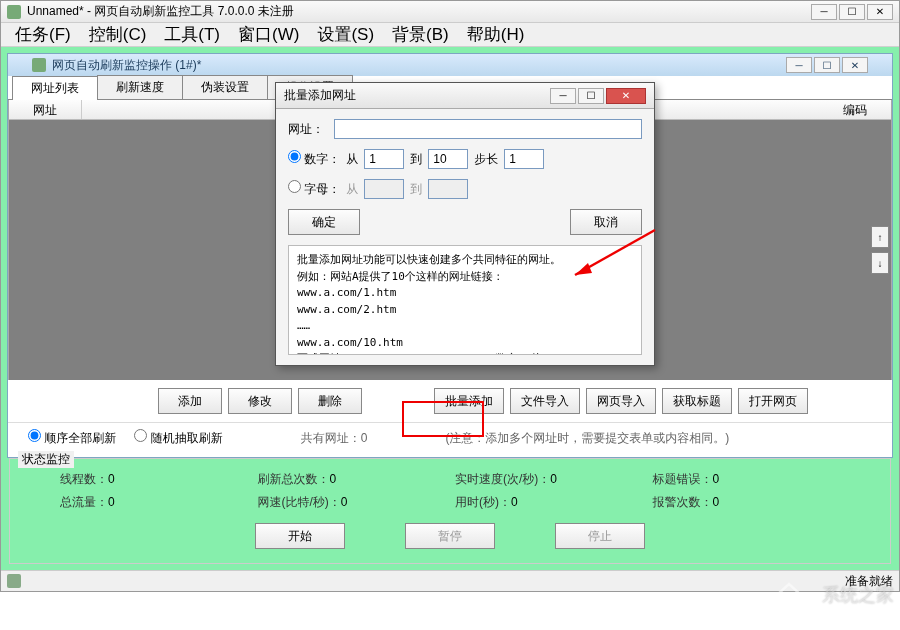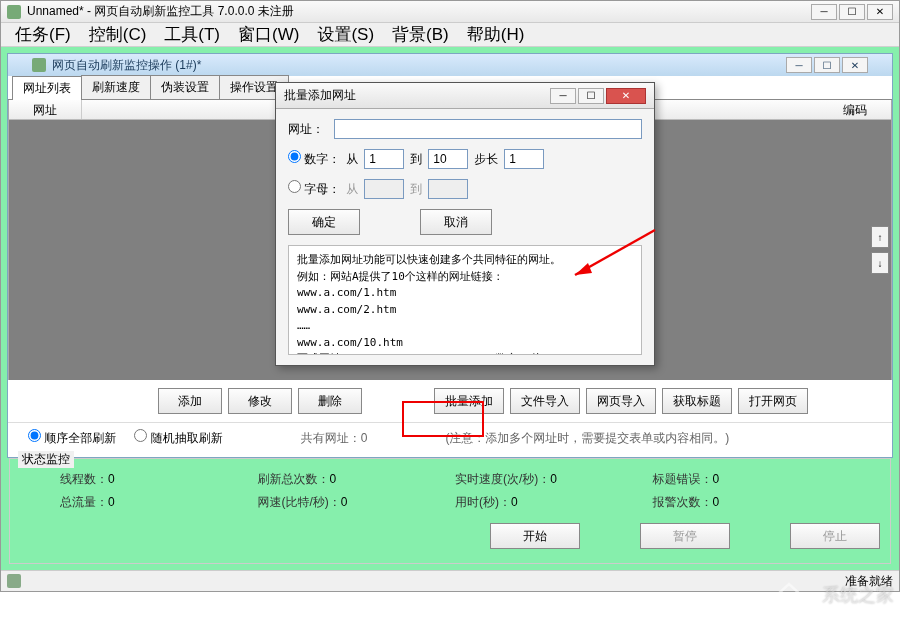--- a/index.html
+++ b/index.html
@@ -17,21 +17,21 @@
 
 .inner-area { flex: 1; padding: 6px; display:flex; flex-direction:column; }
 
 
 .mdi-window { border: 1px solid #7da6c2; background: #fff; flex:1; display:flex; flex-direction:column; }
 .mdi-title { height: 22px; background: linear-gradient(#d9eafc,#bcd8ef); display:flex; align-items:center; padding:0 24px; font-size:12px; color:#1a3a5a; }
 .mdi-title .icon { width:14px; height:14px; background:#7a7; border-radius:2px; margin-right:6px; }
 .mdi-title .win-controls { margin-left:auto; display:flex; gap:2px; }
 
 .tabbar { height: 24px; background:#fff; border-bottom:1px solid #888; display:flex; align-items:flex-end; font-size:12px; padding-left:4px; }
-.tab { padding:3px 10px; border:1px solid #888; border-bottom:none; margin-right:-1px; background:#f0f0f0; cursor:pointer; }
+.tab { padding:3px 18px; border:1px solid #888; border-bottom:none; margin-right:-1px; background:#f0f0f0; cursor:pointer; }
 .tab.active { background:#fff; position:relative; top:1px; }
 
 .list-area { height: 280px; background:#fff; border:1px solid #aaa; border-top:none; position:relative; }
 .list-header { height:20px; background:linear-gradient(#fdfdfd,#ececec); border-bottom:1px solid #bbb; display:flex; font-size:12px; }
 .list-header .col { padding:2px 24px; border-right:1px solid #ccc; }
 .list-header .col:last-child { margin-left:auto; border-right:none; padding:2px 24px 2px 24px; }
 .list-body { background:#808080; height:260px; position:relative; }
 .side-arrows { position:absolute; right:2px; top:50%; transform:translateY(-50%); display:flex; flex-direction:column; gap:4px; }
 .arrow-btn { width:18px; height:22px; border:1px solid #888; background:#f4f4f4; font-size:10px; display:flex; align-items:center; justify-content:center; cursor:pointer; }
 
@@ -39,38 +39,38 @@
 .btn { min-width:64px; height:26px; border:1px solid #888; background:linear-gradient(#fdfdfd,#e8e8e8); font-size:12px; padding:0 10px; cursor:pointer; }
 
 .options-row { display:flex; align-items:center; padding:6px 20px 10px; font-size:12px; gap:18px; border-top:1px solid #ddd; }
 .options-row .muted { color:#666; }
 
 .status-group { border:1px solid #ccc; margin:0 2px; padding:8px 10px 10px; font-size:12px; position:relative; }
 .status-group .legend { position:absolute; top:-8px; left:8px; background:#f0f0f0; padding:0 4px; }
 .status-grid { display:grid; grid-template-columns: repeat(4, 1fr); gap:6px 10px; font-size:12px; padding:4px 40px; }
 .status-grid .lbl { color:#333; }
 
-.action-row { display:flex; gap:60px; justify-content:flex-end; padding:8px 0 4px; }
+.action-row { display:flex; gap:60px; justify-content:center; padding:8px 0 4px; }
 
 .footer { height:22px; border-top:1px solid #ccc; background:#f0f0f0; display:flex; align-items:center; font-size:12px; padding:0 6px; }
 .footer .edit-icon { width:14px; height:14px; background:#8a8; border-radius:2px; }
 .footer .ready { margin-left:auto; }
 
 
 .modal { position:absolute; left:275px; top:82px; width:380px; background:#f4f4f4; border:1px solid #555; box-shadow:3px 3px 8px rgba(0,0,0,0.3); z-index:10; }
 .modal-title { height:26px; background:linear-gradient(#fafafa,#e4e4e4); display:flex; align-items:center; padding:0 8px; font-size:12px; border-bottom:1px solid #aaa; }
 .modal-title .win-controls { margin-left:auto; display:flex; gap:2px; }
 .modal-title .win-btn.close { background:#d9534f; color:#fff; border-color:#a33; width:40px; }
 .modal-body { padding:10px 12px; font-size:12px; }
 .form-row { display:flex; align-items:center; margin-bottom:10px; gap:6px; }
 .form-row label { min-width:40px; }
 .form-row input[type=text], .form-row input[type=number] { border:1px solid #7a9ac0; height:20px; padding:0 4px; font-size:12px; }
 .wide-input { flex:1; }
 .spin { width:40px; }
-.modal-btns { display:flex; gap:60px; justify-content:flex-start; margin:8px 0 10px; }
+.modal-btns { display:flex; gap:60px; justify-content:space-between; margin:8px 0 10px; }
 .modal-btns .btn { min-width:72px; }
 .help-box { border:1px solid #bbb; background:#fff; padding:6px 8px; font-size:11px; font-family: SimSun, monospace; line-height:1.5; height:110px; overflow:auto; }
 
 
 .red-highlight { position:absolute; border:2px solid #e00; width:82px; height:36px; left:402px; top:401px; z-index:5; pointer-events:none; }
 
 .red-arrow { position:absolute; left:560px; top:225px; width:100px; height:60px; z-index:11; pointer-events:none; }
 
 
 .watermark { position:absolute; right:6px; bottom:20px; font-size:18px; color:rgba(255,255,255,0.4); display:flex; align-items:center; gap:16px; z-index:3; text-shadow:0 0 2px rgba(0,0,0,0.3); }

